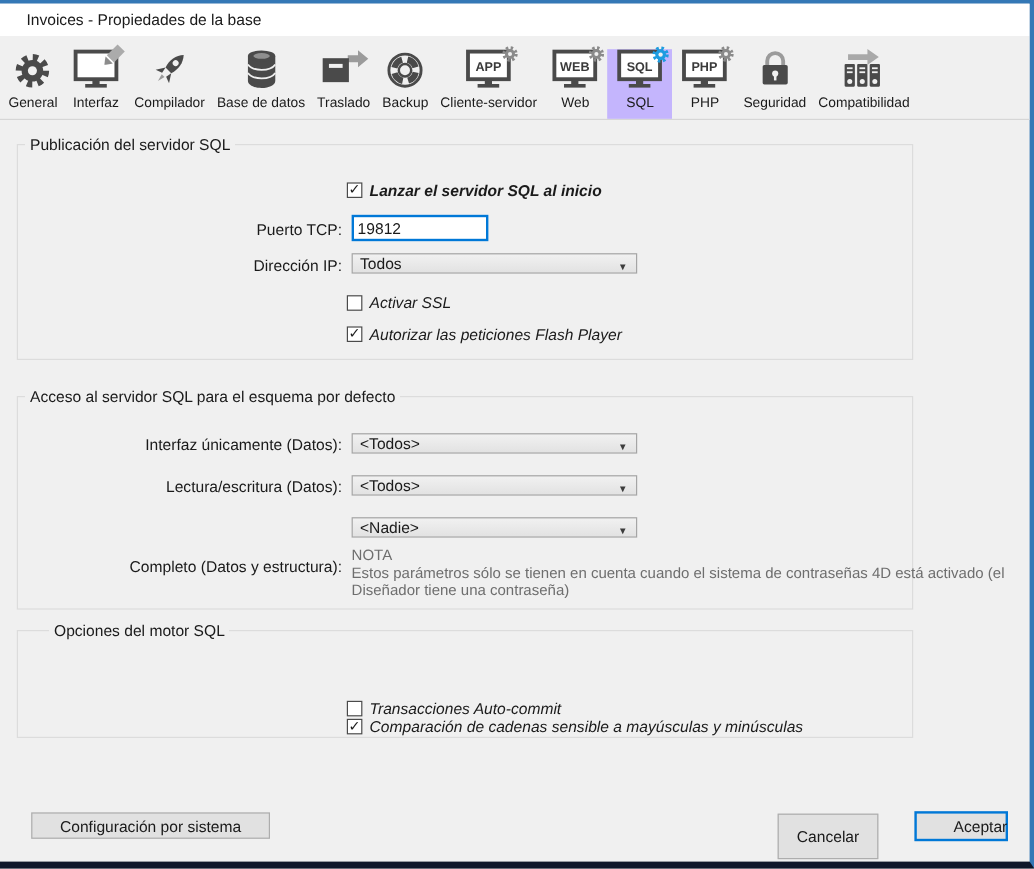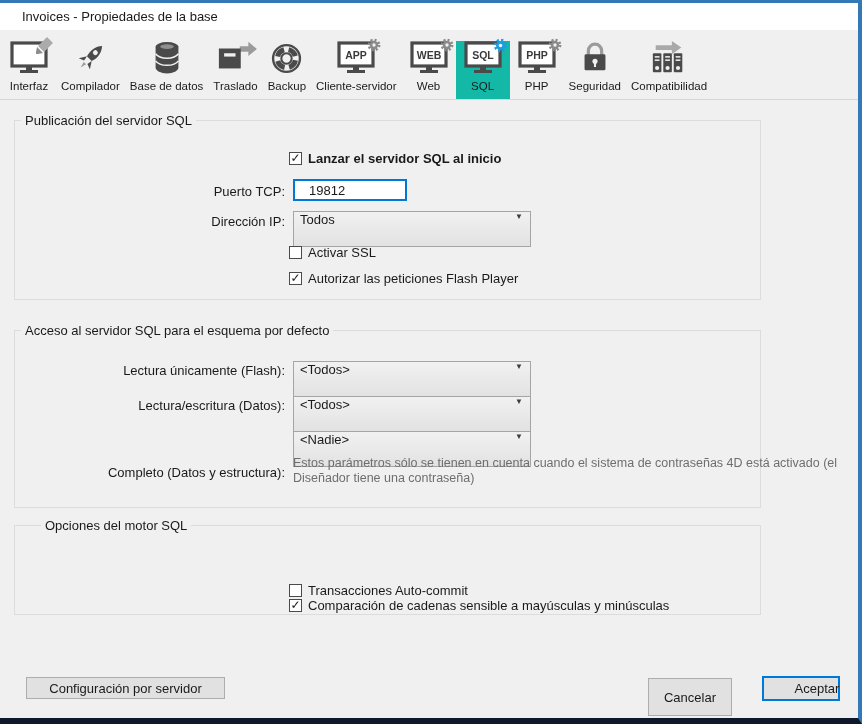--- a/index.html
+++ b/index.html
@@ -11,49 +11,49 @@
   }
   .titlebar { position:absolute; left:0; top:0; width:100%; height:27px; background:#ffffff; }
   .titlebar .title { position:absolute; left:22px; top:0; line-height:27px; font-size:13px; color:#1a1a1a; }
 
   .toolbar {
     position:absolute; left:0; top:27px; width:100%; height:70px; background:#f0f0f0;
     border-bottom:1px solid #d6d6d6; display:flex; align-items:stretch; padding-left:2px;
   }
   .titem { display:flex; flex-direction:column; align-items:center; justify-content:flex-end;
     padding:4px 5px 7px; gap:3px; cursor:default;margin-top:11px; }
-  .titem.selected { background:#14b8a6; }
+  .titem.selected { background:#c4b5fd; }
   .titem .icon { height:42px; display:flex; align-items:center; justify-content:center; position:relative; color:#4a4a4a; }
   .tlabel { font-size:11.5px; color:#1a1a1a; white-space:nowrap; }
   .montext { font-size:10.5px; font-weight:bold; fill:#3a3a3a; text-anchor:middle; font-family:"Liberation Sans",sans-serif; }
   .mgear { position:absolute; top:-2px; right:-4px; color:#8a8a8a; }
   .mgear.blue { color:#1e9ce0; }
   .pencil { position:absolute; top:-3px; right:-3px; }
 
   fieldset { position:absolute; left:14px; width:747px; border:1px solid #dcdcdc; background:transparent; }
   legend { font-size:13px; color:#1a1a1a; padding:0 4px; margin-left:6px; }
   #fs-pub { top:110px; height:187px; }
   #fs-acc { top:320px; height:185px; }
   #fs-opt { top:515px; height:97px;padding-left:20px; }
 
   .cbrow { position:absolute; display:flex; align-items:center; gap:6px; font-size:13px; }
   .cb { width:13px; height:13px; background:#ffffff; border:1px solid #4a4a4a; font-size:12px;
     line-height:11px; text-align:center; color:#1c1c1c; flex:0 0 auto; }
-  .cblabel { white-space:nowrap; }
+  .cblabel { white-space:nowrap;font-style:italic; }
   .cblabel.bold { font-weight:bold; }
 
   .rlabel { position:absolute; text-align:right; font-size:13px; color:#1a1a1a; }
 
   .input {
     position:absolute; border:2px solid #0078d7; background:#ffffff; font-size:13px;
-    padding:0 14px; font-family:"Liberation Sans",sans-serif; color:#1a1a1a; outline:none;
+    padding:0 3px; font-family:"Liberation Sans",sans-serif; color:#1a1a1a; outline:none;
   }
   .dropdown {
-    position:absolute; width:238px; height:36px; background:linear-gradient(#f1f1f1,#e2e2e2);
-    border:1px solid #a5a5a5; display:flex; align-items:flex-start; justify-content:space-between;
+    position:absolute; width:238px; height:17px; background:linear-gradient(#f1f1f1,#e2e2e2);
+    border:1px solid #a5a5a5; display:flex; align-items:flex-end; justify-content:space-between;
     padding:0 7px 0 6px; font-size:13px; cursor:default;
   }
   .dd-arrow { font-size:8px; color:#3c3c3c; }
 
   .note { position:absolute; left:293px; width:545px; font-size:12.5px; line-height:14.5px; color:#6e6e6e; }
 
   .btn {
     position:absolute; background:#e1e1e1; border:1px solid #adadad; font-size:13px; color:#1a1a1a;
     display:flex; align-items:center; justify-content:center; cursor:default; white-space:nowrap;
   }
@@ -134,20 +134,28 @@
 
 <div class="window">
 
   <div class="titlebar">
     <span class="title">Invoices - Propiedades de la base</span>
   </div>
 
   <div class="toolbar">
     <div class="titem">
       <span class="icon">
+          <svg width="36" height="36" viewBox="0 0 40 40">
+            <use href="#sym-gear40"></use>
+          </svg>
+        </span>
+      <span class="tlabel">General</span>
+    </div>
+    <div class="titem">
+      <span class="icon">
         <svg width="44" height="38" viewBox="0 0 44 38">
             <use href="#sym-monitor"></use>
           </svg>
         <svg class="pencil" width="18" height="18" viewBox="0 0 18 18">
             <path d="M11 1 l6 6 -9 9 -6 -6 z" fill="#ababab"></path>
             <path d="M1 11 l6 6 -7.5 1.5 z" fill="#8c8c8c"></path>
           </svg>
       </span>
       <span class="tlabel">Interfaz</span>
     </div>
@@ -274,53 +282,54 @@
 
   <div class="cbrow" style="left:289px; top:268px;">
     <span class="cb">✓</span>
     <span class="cblabel">Autorizar las peticiones Flash Player</span>
   </div>
 
   <fieldset id="fs-acc">
     <legend>Acceso al servidor SQL para el esquema por defecto</legend>
   </fieldset>
 
-  <div class="rlabel" style="left:40px; top:360px; width:245px;">Lectura únicamente (Flash):</div>
+  <div class="rlabel" style="left:40px; top:360px; width:245px;">Interfaz únicamente (Datos):</div>
   <div class="dropdown" style="left:293px; top:358px;">
     <span>&lt;Todos&gt;</span>
     <span class="dd-arrow">▼</span>
   </div>
 
   <div class="rlabel" style="left:40px; top:395px; width:245px;">Lectura/escritura (Datos):</div>
   <div class="dropdown" style="left:293px; top:393px;">
     <span>&lt;Todos&gt;</span>
     <span class="dd-arrow">▼</span>
   </div>
 
   <div class="rlabel" style="left:40px; top:430px; width:245px;margin-top:32px;">Completo (Datos y estructura):</div>
   <div class="dropdown" style="left:293px; top:428px;">
     <span>&lt;Nadie&gt;</span>
     <span class="dd-arrow">▼</span>
   </div>
 
   <div class="note" style="top:453px;">
+    <div>NOTA</div>
     <div>Estos parámetros sólo se tienen en cuenta cuando el sistema de contraseñas 4D está activado (el Diseñador tiene una contraseña)</div>
   </div>
 
   <fieldset id="fs-opt">
     <legend>Opciones del motor SQL</legend>
   </fieldset>
 
   <div class="cbrow" style="left:289px; top:580px;">
     <span class="cb"></span>
     <span class="cblabel">Transacciones Auto-commit</span>
   </div>
 
   <div class="cbrow" style="left:289px; top:595px;">
     <span class="cb">✓</span>
     <span class="cblabel">Comparación de cadenas sensible a mayúsculas y minúsculas</span>
   </div>
 
-  <div class="btn" style="left:26px; top:674px; width:199px; height:22px;">Configuración por servidor</div>
+  <div class="btn" style="left:26px; top:674px; width:199px; height:22px;">Configuración por sistema</div>
   <div class="btn" style="left:648px; top:675px; width:84px; height:38px;">Cancelar</div>
   <div class="btn default" style="left:762px; top:673px; width:78px; height:25px;padding-left:32px;">Aceptar</div>
 
 </div>
 
 </body></html>

